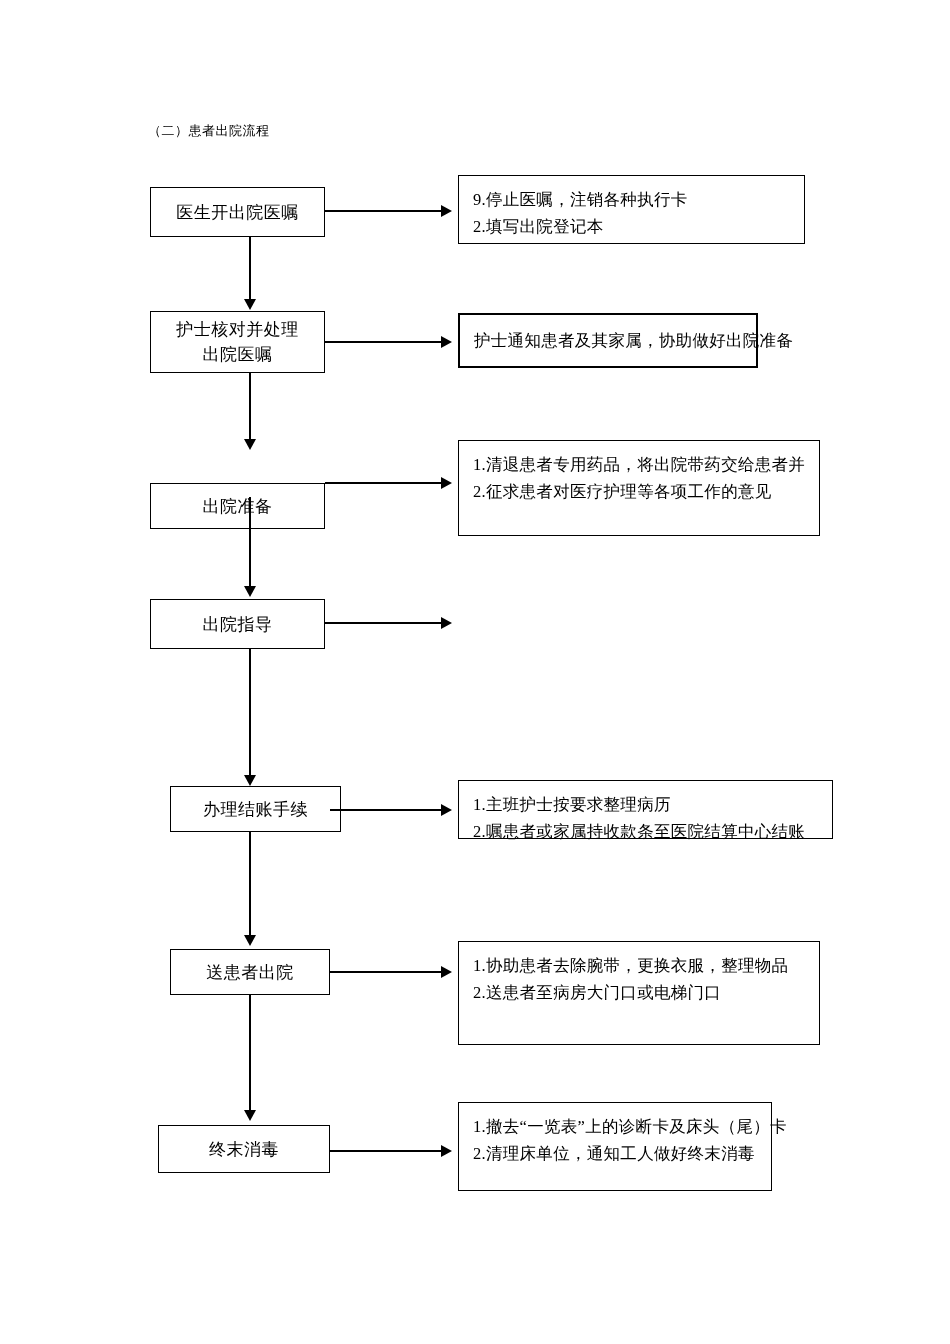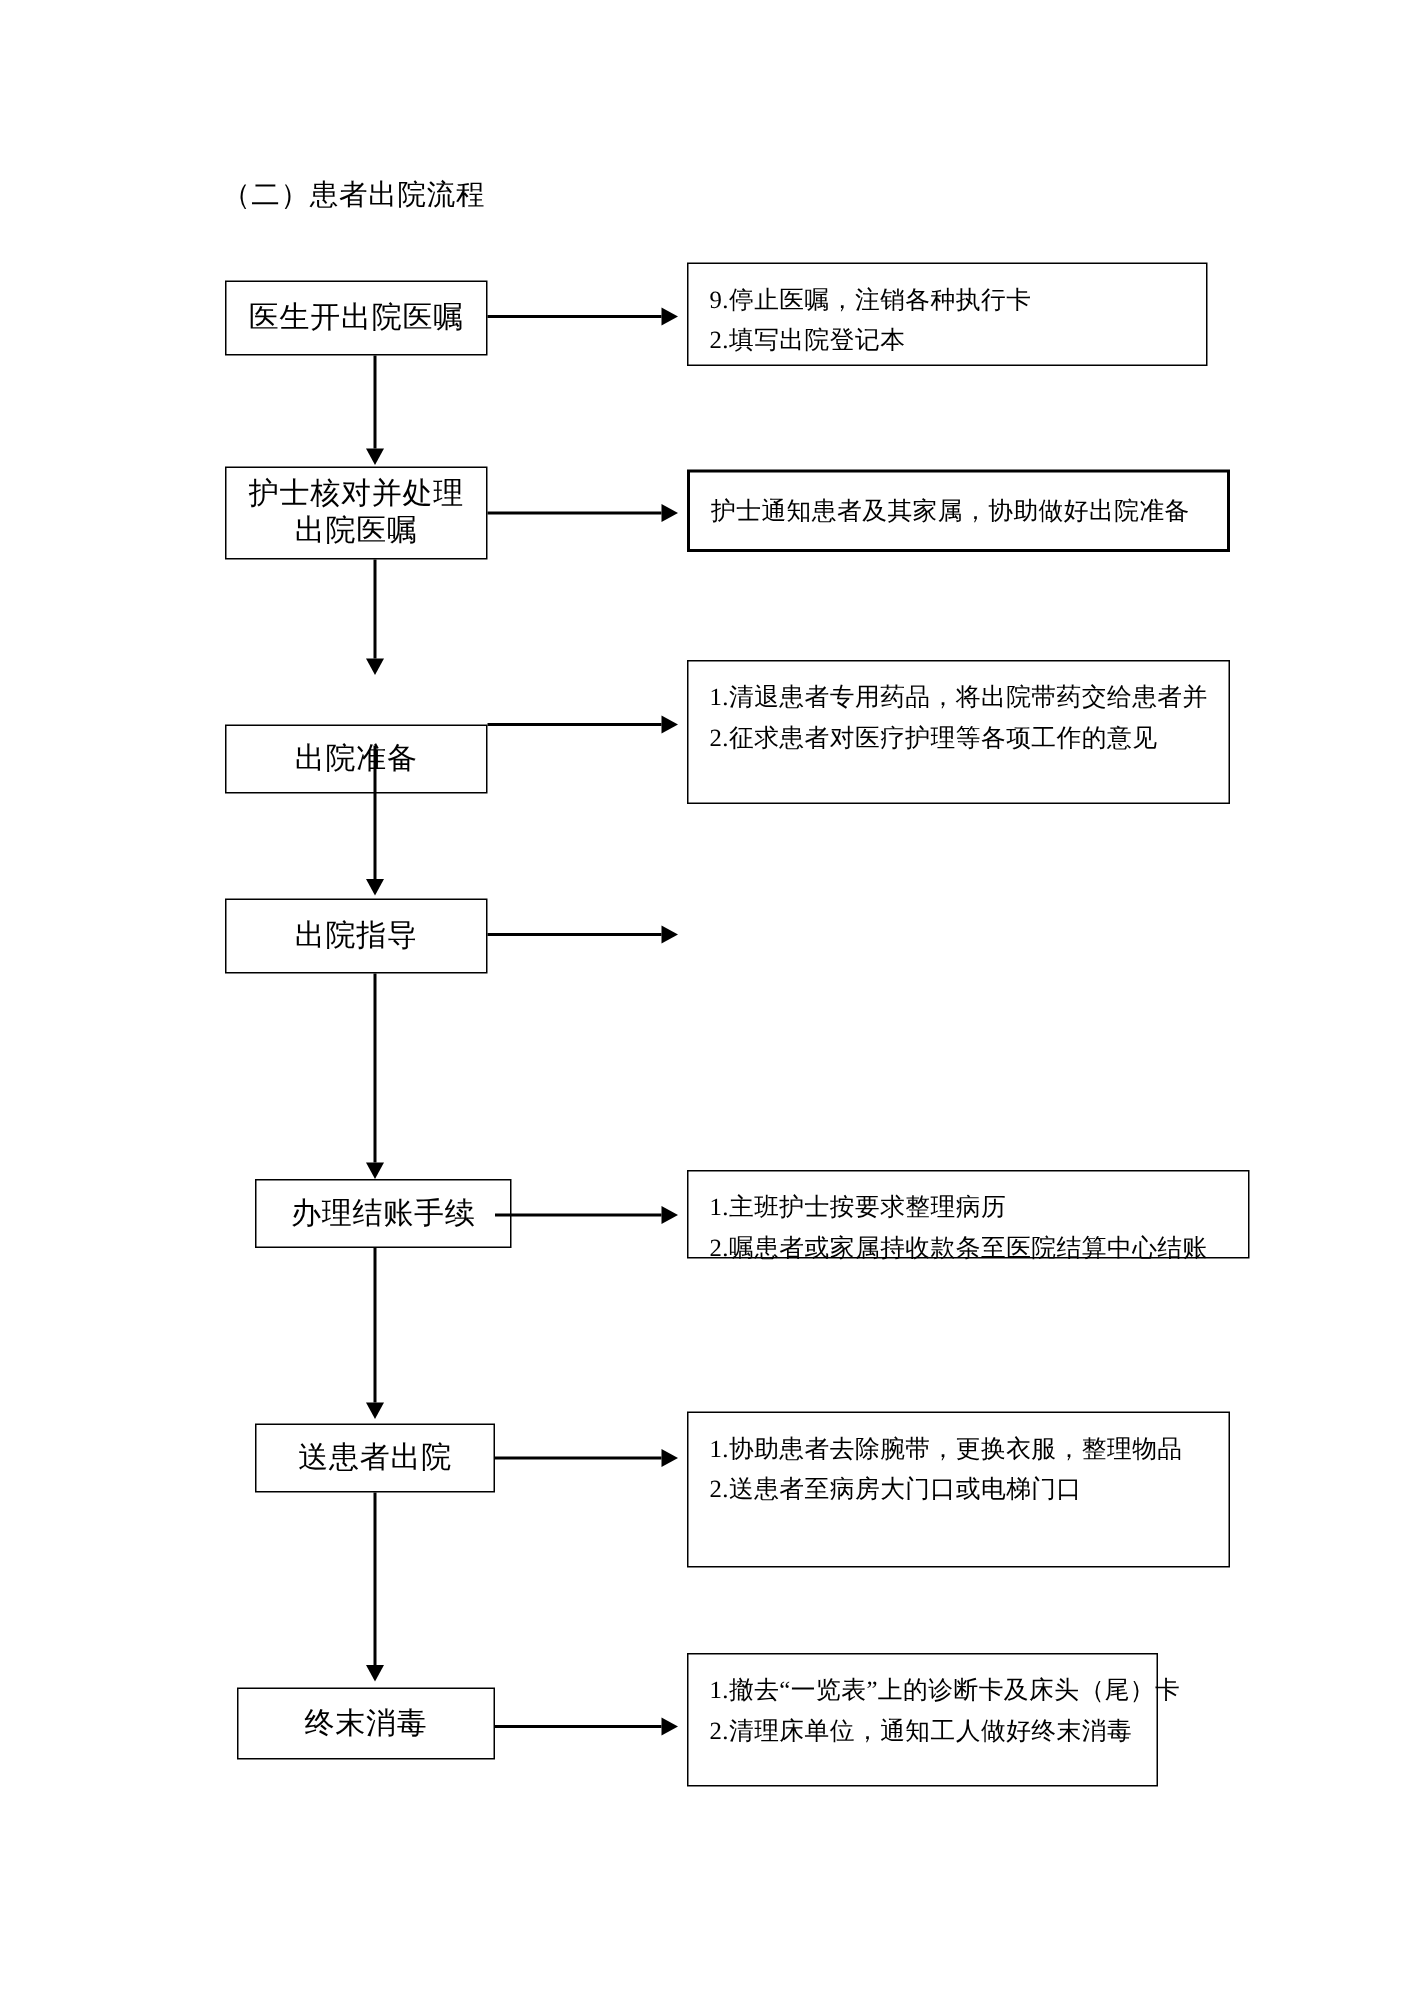--- a/index.html
+++ b/index.html
@@ -21,37 +21,37 @@
     left: 0;
     top: 0;
     width: 950px;
     height: 1344px;
   }
 
   .page-title {
     position: absolute;
     left: 148px;
     top: 118px;
-    font-size: 19px;
+    font-size: 13px;
     line-height: 26px;
     letter-spacing: 0.5px;
     white-space: nowrap;
   }
 
   
   .flow-box {
     position: absolute;
     box-sizing: border-box;
     border: 1.5px solid #000000;
     background: #ffffff;
     display: flex;
     flex-direction: column;
     align-items: center;
     justify-content: center;
-    font-size: 20px;
+    font-size: 17px;
     line-height: 25px;
     letter-spacing: 0.5px;
     text-align: center;
     white-space: nowrap;
   }
   .flow-box .line2 { display: block; }
 
   
   .detail-box {
     position: absolute;
@@ -115,21 +115,21 @@
   </div>
   <div class="vline" style="left:249px; top:237px; height:62px;"></div>
   <div class="arrow-down" style="left:244px; top:299px;"></div>
 
   <div class="flow-box" style="left:150px; top:311px; width:175px; height:62px;">
     <span>护士核对并处理</span>
     <span class="line2">出院医嘱</span>
   </div>
   <div class="hline" style="left:325px; top:341px; width:116px;"></div>
   <div class="arrow-right" style="left:441px; top:336px;"></div>
-  <div class="detail-box thick" style="left:458px; top:313px; width:362px; height:55px; border-width:2.2px; display:flex; align-items:center;text-align:center;">
+  <div class="detail-box thick" style="left:458px; top:313px; width:300px; height:55px; border-width:2.2px; display:flex; align-items:center;text-align:center;">
     <span class="dl">护士通知患者及其家属，协助做好出院准备</span>
   </div>
   <div class="vline" style="left:249px; top:373px; height:66px;"></div>
   <div class="arrow-down" style="left:244px; top:439px;"></div>
 
   <div class="flow-box" style="left:150px; top:451px; width:175px; height:46px;margin-top:32px;">
     <span>出院准备</span>
   </div>
   <div class="hline" style="left:325px; top:482px; width:116px;"></div>
   <div class="arrow-right" style="left:441px; top:477px;"></div>

